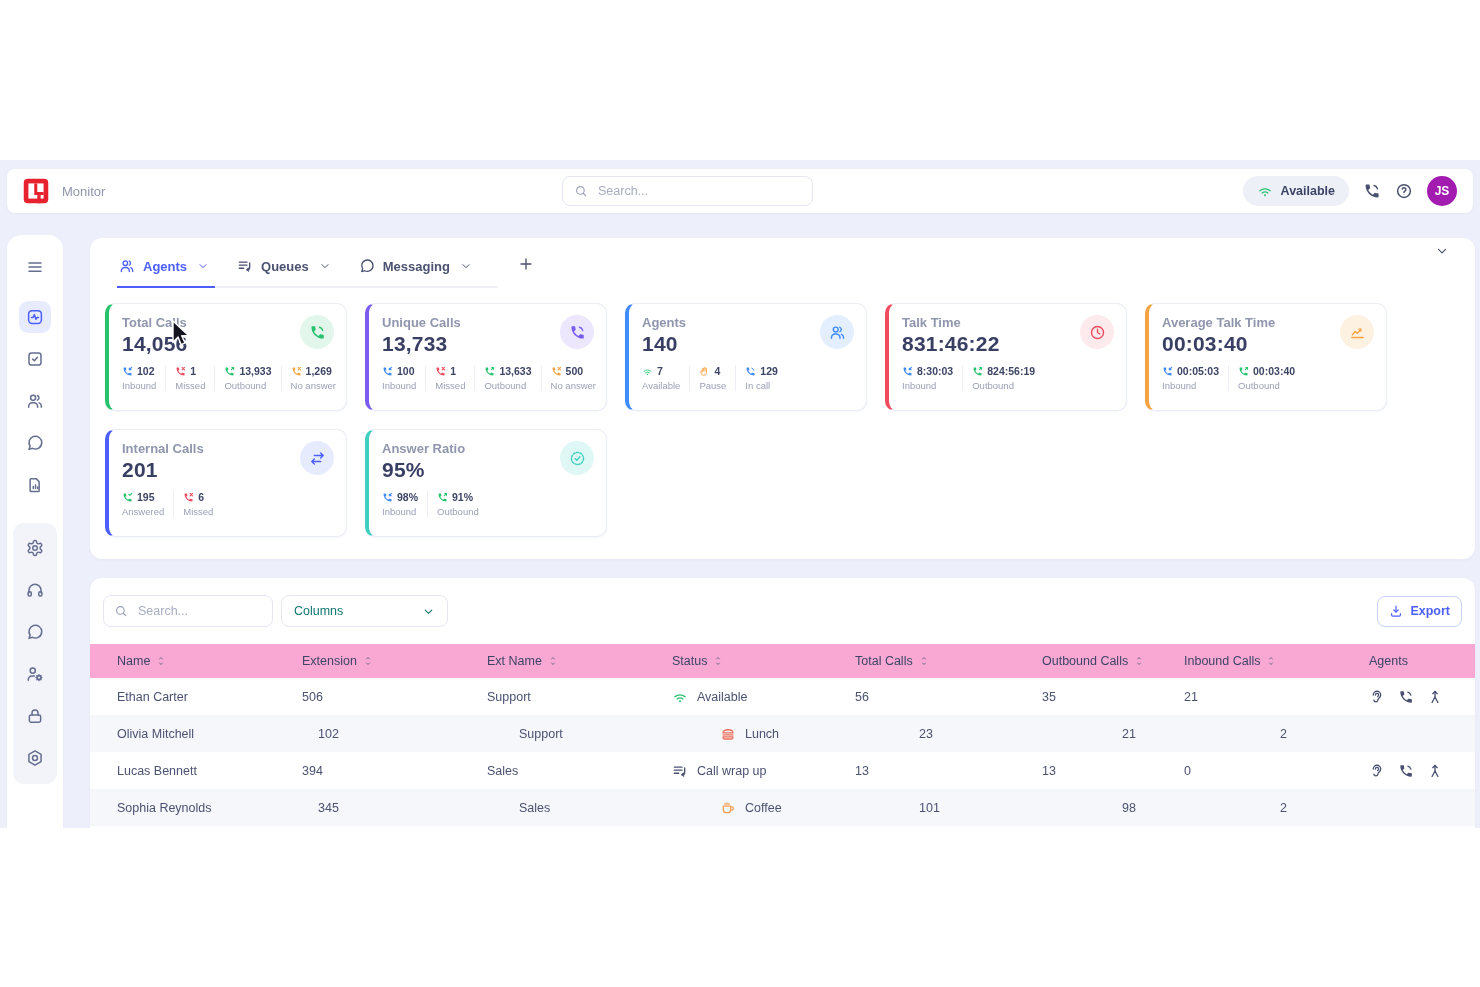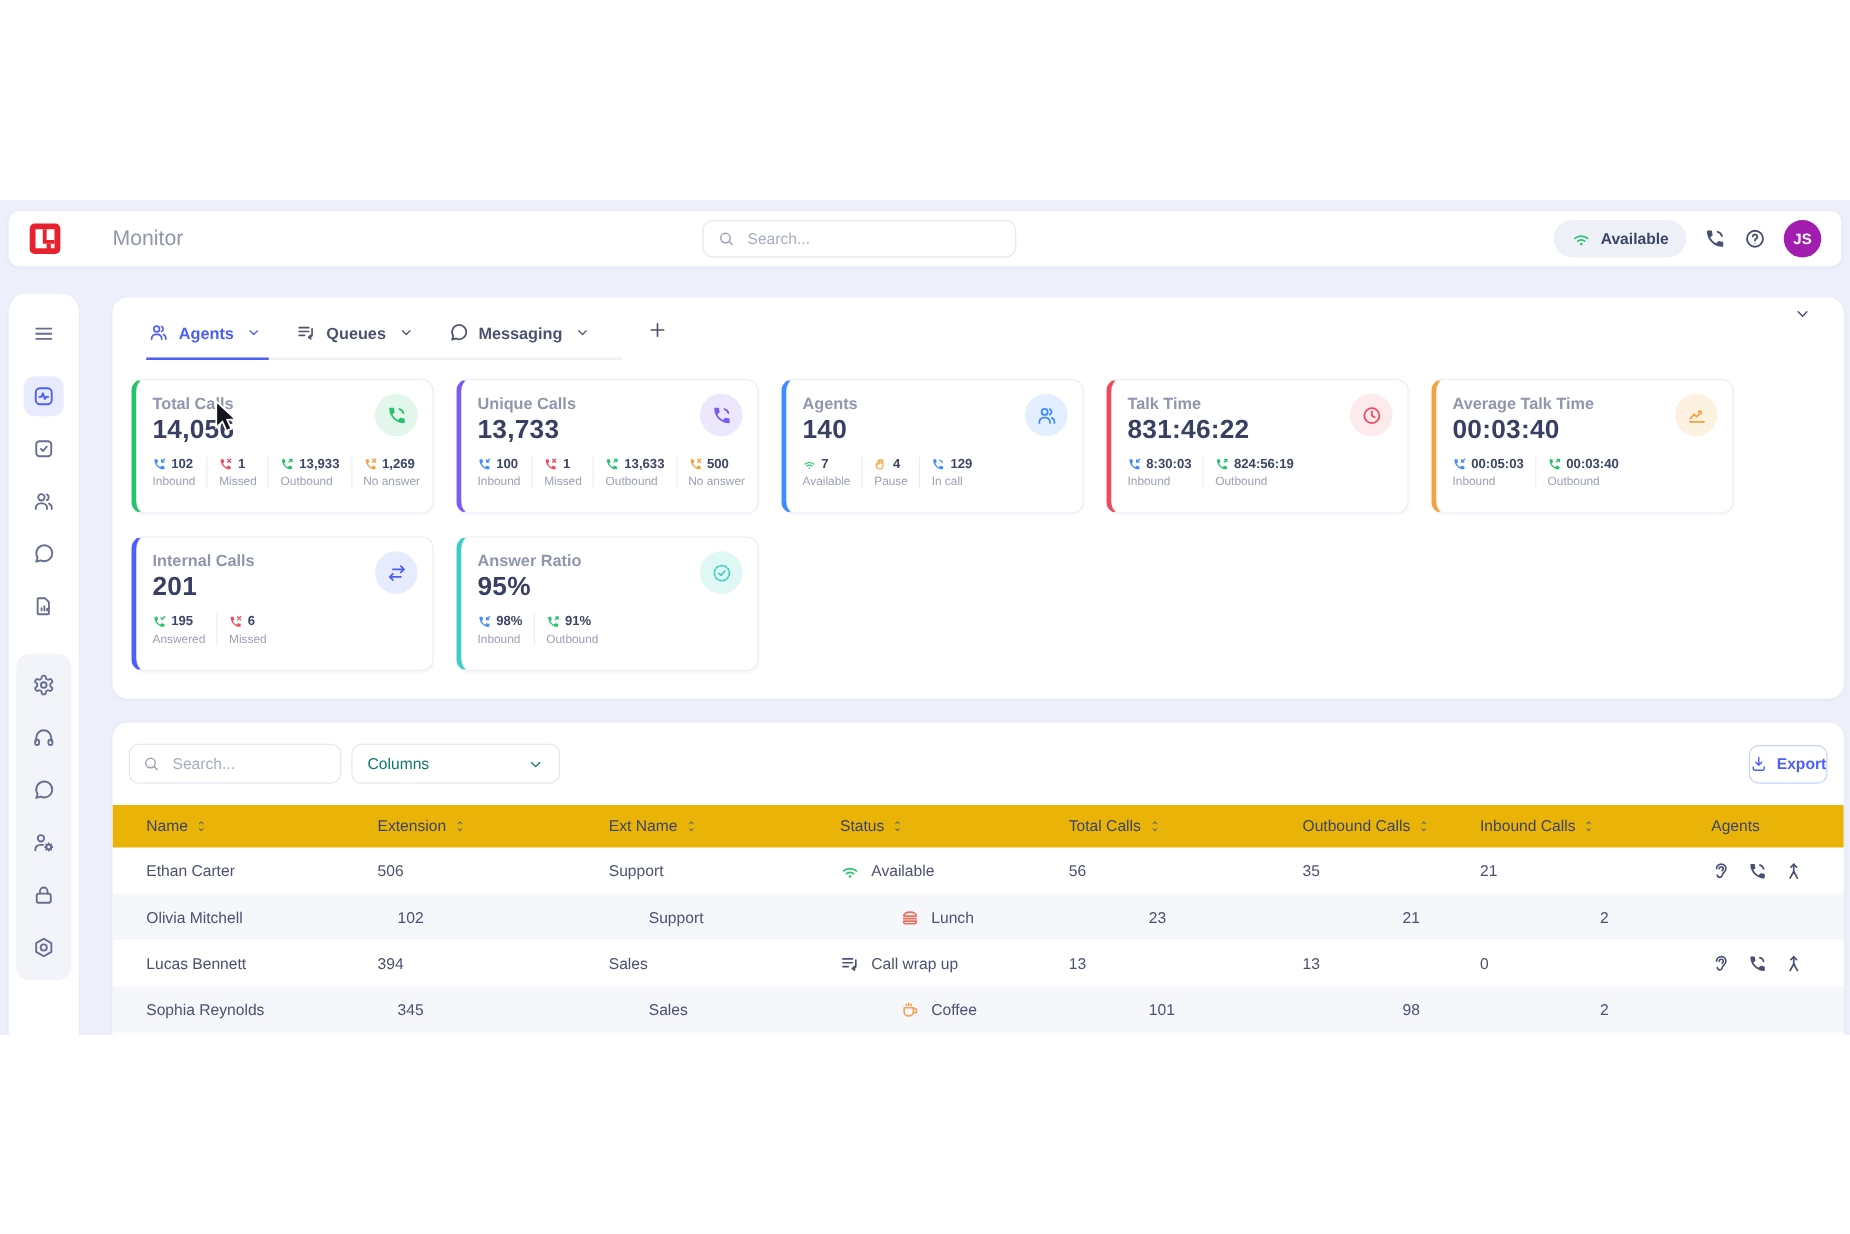--- a/index.html
+++ b/index.html
@@ -9,21 +9,21 @@
   .icn{display:inline-flex;align-items:center;justify-content:center;flex:none;}
   .icn svg{width:100%;height:100%;}
   .i11{width:11px;height:11px}.i12{width:12px;height:12px}.i13{width:13px;height:13px}
   .i14{width:14px;height:14px}.i16{width:16px;height:16px}.i17{width:17px;height:17px}
   .i18{width:18px;height:18px}
 
   
   .topbar{position:absolute;top:9px;left:7px;right:7px;height:44px;background:#fff;border-radius:8px;
     display:flex;align-items:center;box-shadow:0 1px 3px rgba(70,80,140,.05);}
   .logo{width:28px;height:28px;margin-left:15px;}
-  .app-name{margin-left:40px;font-size:17px;color:#8f96ad;}
+  .app-name{margin-left:12px;font-size:13px;color:#8f96ad;}
   .top-search{position:absolute;left:555px;top:7px;width:251px;height:30px;border:1px solid #e4e7f2;
     border-radius:8px;display:flex;align-items:center;gap:8px;padding:0 11px;color:#9aa1b8;background:#fff;}
   .top-search input{border:none;outline:none;width:100%;font-size:12.5px;color:#4b5271;background:transparent;
     font-family:inherit;}
   .top-search input::placeholder{color:#a7adc2;}
   .top-right{position:absolute;right:16px;top:0;height:44px;display:flex;align-items:center;gap:14px;}
   .avail-pill{height:30px;background:#eef0f8;border-radius:15px;display:flex;align-items:center;gap:8px;
     padding:0 14px;font-size:12.5px;color:#3d4566;font-weight:600;}
   .top-act{color:#4a5170;cursor:pointer;}
   .avatar{width:30px;height:30px;border-radius:50%;background:#a21caf;color:#fff;font-size:12px;font-weight:700;
@@ -70,25 +70,25 @@
   .controls{display:flex;align-items:center;gap:8px;padding:17px 13px 0 13px;}
   .tbl-search{width:170px;height:32px;border:1px solid #e4e7f2;border-radius:8px;display:flex;align-items:center;
     gap:8px;padding:0 10px;color:#9aa1b8;}
   .tbl-search input{border:none;outline:none;width:100%;font-size:12.5px;color:#4b5271;background:transparent;
     font-family:inherit;}
   .tbl-search input::placeholder{color:#a7adc2;}
   .dropdown{height:32px;border:1px solid #e4e7f2;border-radius:8px;display:flex;align-items:center;
     justify-content:space-between;padding:0 12px;font-size:12.5px;color:#0f766e;cursor:pointer;background:#fff;}
   .dd-columns{width:167px;}
   .dd-filters{width:209px;}
-  .export-btn{margin-left:auto;height:31px;padding:0 0;border:1px solid #c9d2fb;border-radius:8px;
+  .export-btn{margin-left:auto;height:31px;padding:0 11px;border:1px solid #c9d2fb;border-radius:8px;
     color:#4c5ffa;font-size:12.5px;font-weight:600;display:flex;gap:7px;align-items:center;background:#fff;cursor:pointer;}
   .tgrid{display:grid;grid-template-columns:185px 185px 185px 183px 187px 142px 176px 1fr;
     padding-left:27px;align-items:center;}
-  .thead{margin-top:17px;background:#eab308;height:34px;font-size:12.5px;color:#3d4566;}
+  .thead{margin-top:17px;background:#f9a8d4;height:34px;font-size:12.5px;color:#3d4566;}
   .th{display:flex;align-items:center;gap:5px;cursor:pointer;}
   .th .sort{color:#5b6280;}
   .trow{height:37px;font-size:12.5px;color:#4b5271;}
   .trow.alt{background:#f6f7fb;gap:16px;}
   .status-cell{display:flex;align-items:center;gap:9px;}
   .actions-cell{display:flex;align-items:center;gap:13px;padding-left:9px;color:#4a5170;}
   .act-icn{cursor:pointer;}
 
   .cursor{position:absolute;left:171px;top:160px;z-index:50;pointer-events:none;}
 </style>

